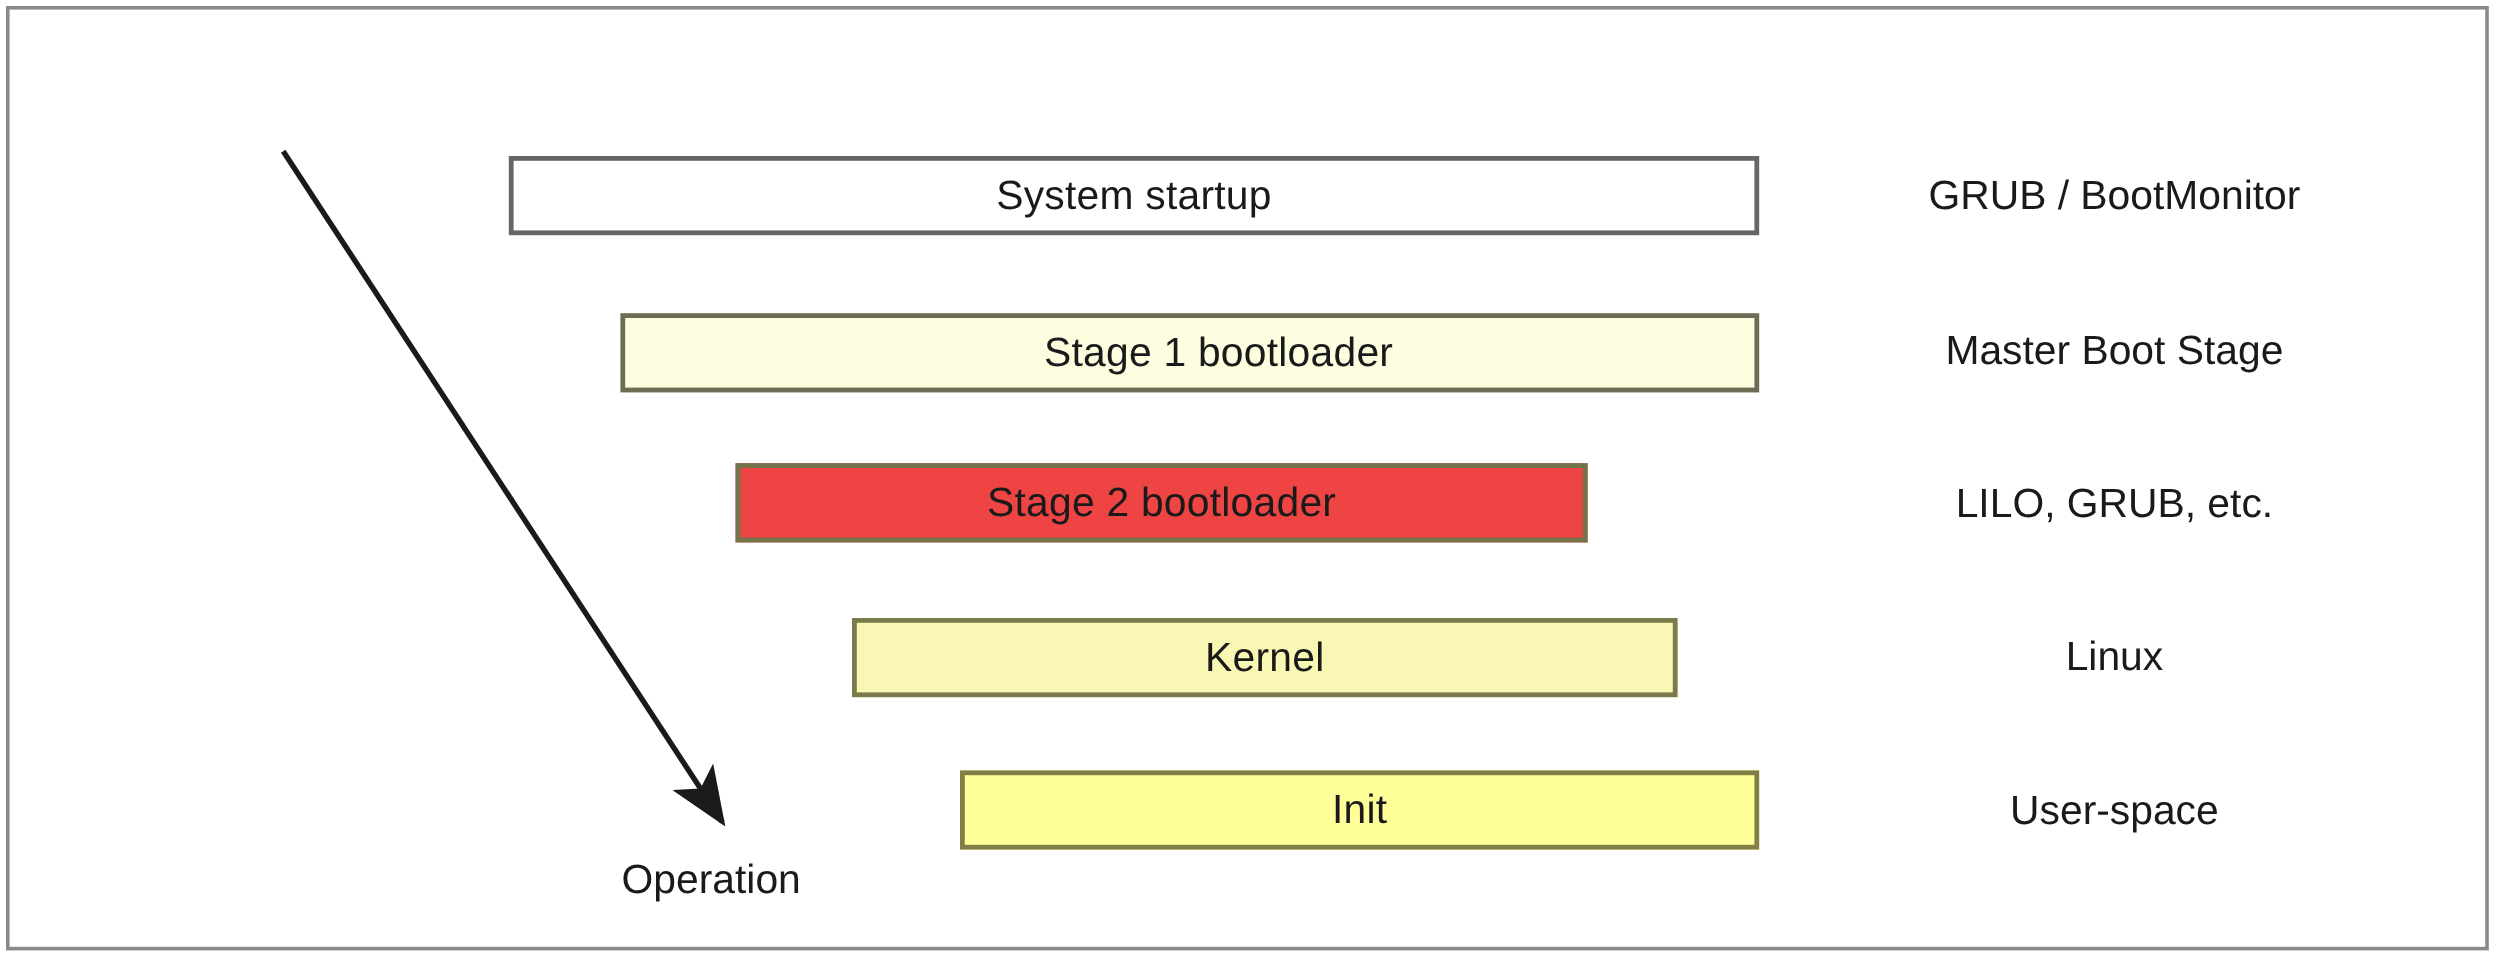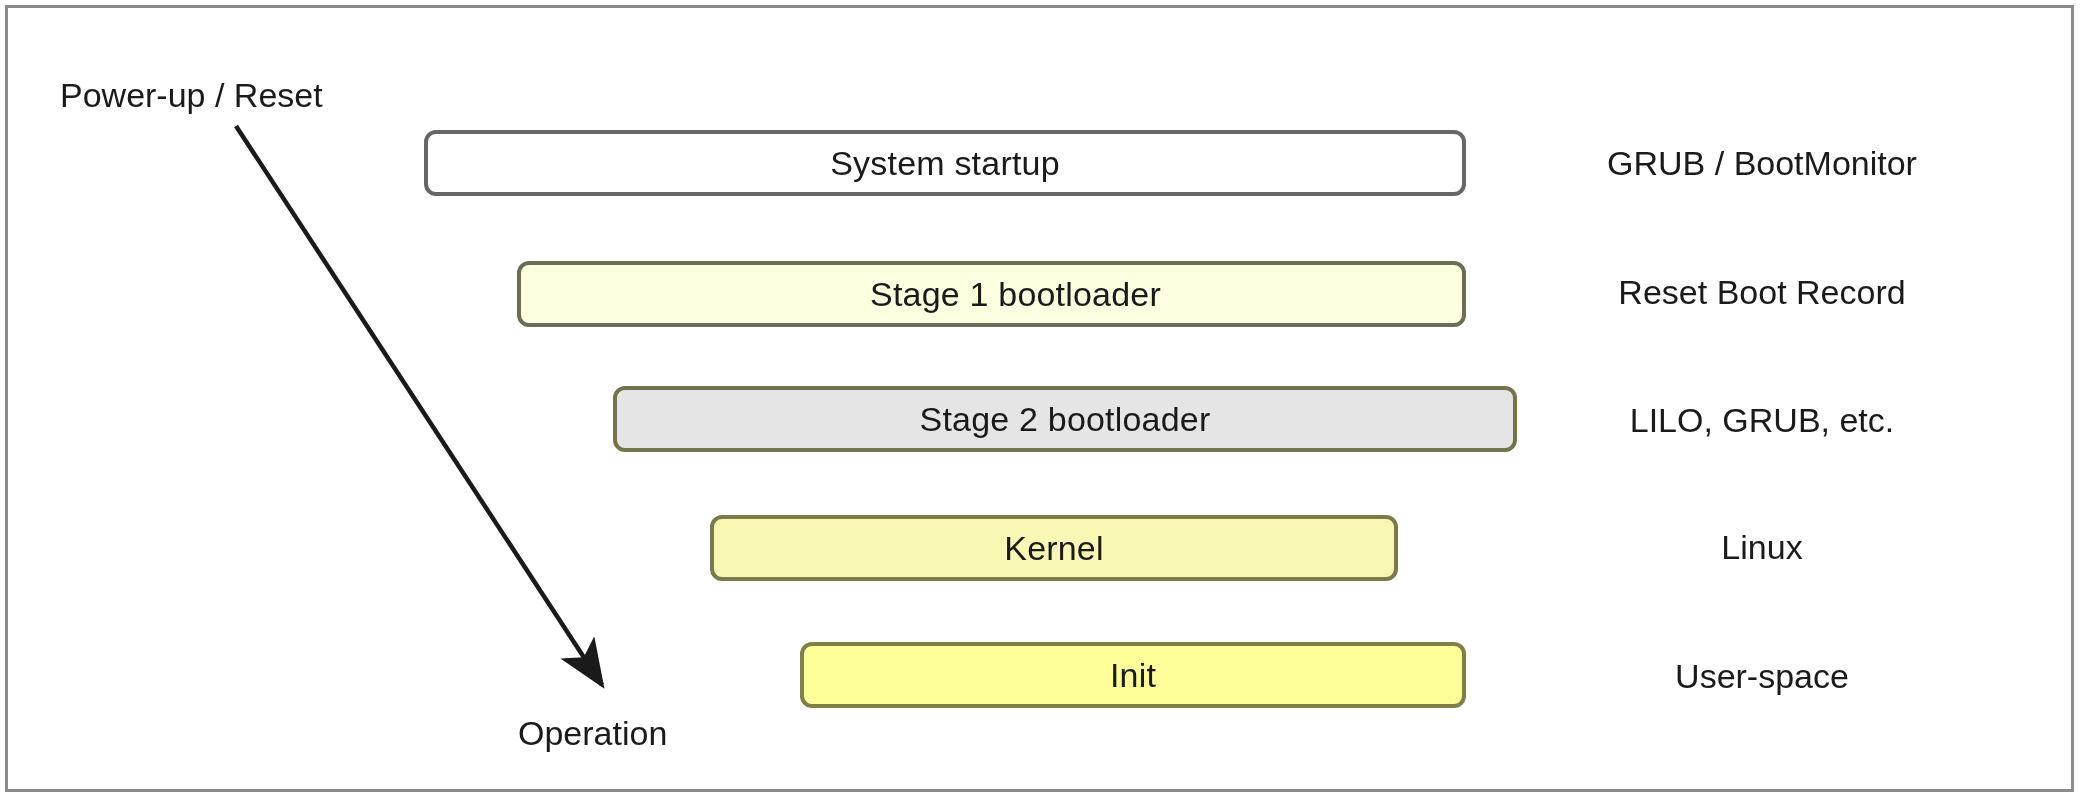--- a/index.html
+++ b/index.html
@@ -31,21 +31,20 @@
   }
   
   .stage-box {
     position: absolute;
     box-sizing: border-box;
     display: flex;
     align-items: center;
     justify-content: center;
     border-style: solid;
     border-width: 4px;
-    border-radius: 12px;
   }
   .stage-label {
     font-size: 34px;
     color: #1a1a1a;
     letter-spacing: 0.2px;
     white-space: nowrap;
     line-height: 1;
   }
   
   .side-label {
@@ -85,33 +84,32 @@
 
   <svg id="flow-arrow-svg" viewBox="0 0 2083 801" xmlns="http://www.w3.org/2000/svg">
     <defs>
       <marker id="arrowhead" markerWidth="11" markerHeight="9" refX="10" refY="4.5" orient="auto" markerUnits="strokeWidth">
         <path d="M0,0 L11,4.5 L0,9 L2.6,4.5 z" fill="#1a1a1a"></path>
       </marker>
     </defs>
     <line x1="236" y1="126" x2="602" y2="685" stroke="#1a1a1a" stroke-width="4.5" marker-end="url(#arrowhead)"></line>
   </svg>
 
-  <div class="free-label" id="powerup-label">Power-up / Reset</div>
   <div class="free-label" id="operation-label">Operation</div>
 
   <div id="stage-layer">
       <div class="stage-box" style="left: 424px; top: 130px; width: 1042px; height: 66px; background: rgb(255, 255, 255); border-color: rgb(102, 102, 102);">
         <span class="stage-label">System startup</span>
       </div>
       <div class="side-label" style="left: 1762px; top: 163px;">GRUB / BootMonitor</div>
       <div class="stage-box" style="left: 517px; top: 261px; width: 949px; height: 66px; background: rgb(253, 253, 224); border-color: rgb(109, 109, 85); padding-left: 48px;">
         <span class="stage-label">Stage 1 bootloader</span>
       </div>
-      <div class="side-label" style="left: 1762px; top: 292px;">Reset Boot Record</div>
-      <div class="stage-box" style="left: 613px; top: 386px; width: 904px; height: 66px; background: #e5e5e5; border-color: rgb(116, 116, 76);">
+      <div class="side-label" style="left: 1762px; top: 292px;">Master Boot Stage</div>
+      <div class="stage-box" style="left: 613px; top: 386px; width: 710px; height: 66px; background: #ef4444; border-color: rgb(116, 116, 76);">
         <span class="stage-label">Stage 2 bootloader</span>
       </div>
       <div class="side-label" style="left: 1762px; top: 420px;">LILO, GRUB, etc.</div>
       <div class="stage-box" style="left: 710px; top: 515px; width: 688px; height: 66px; background: rgb(248, 248, 180); border-color: rgb(122, 122, 74);">
         <span class="stage-label">Kernel</span>
       </div>
       <div class="side-label" style="left: 1762px; top: 547px; text-align: center;">Linux</div>
       <div class="stage-box" style="left: 800px; top: 642px; width: 666px; height: 66px; background: rgb(255, 255, 153); border-color: rgb(128, 127, 69);">
         <span class="stage-label">Init</span>
       </div>

